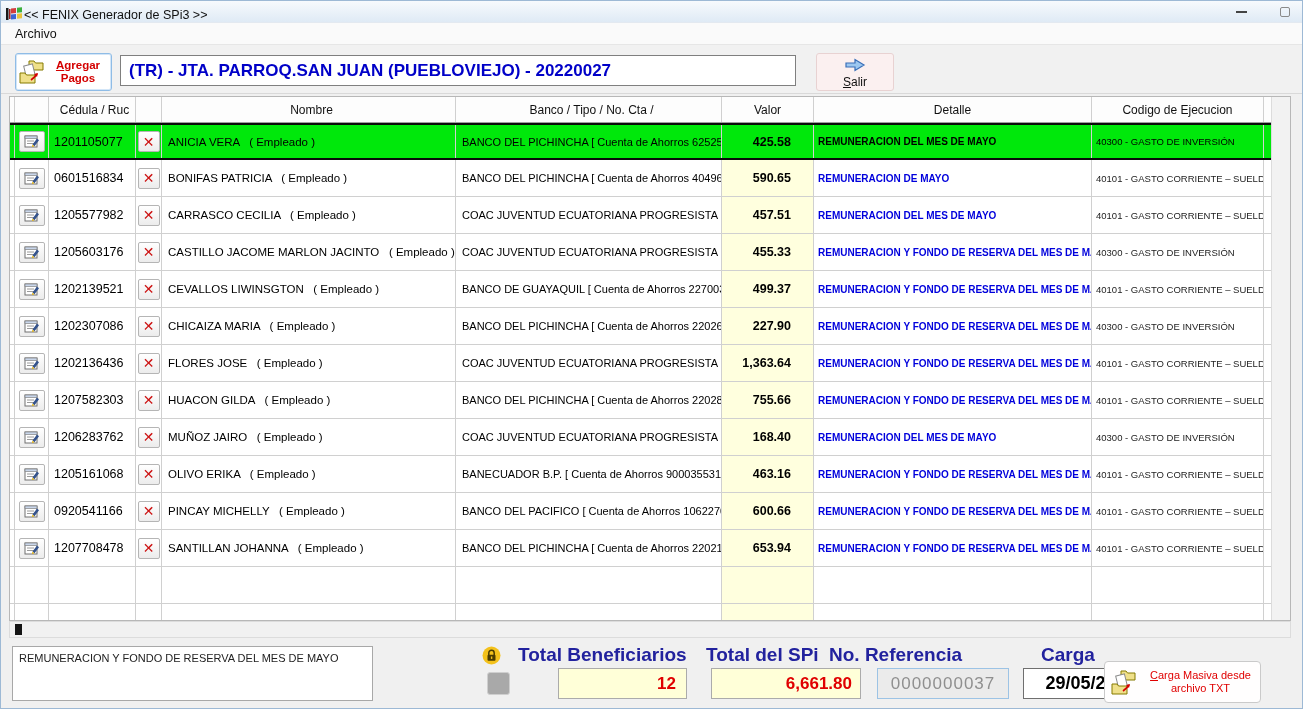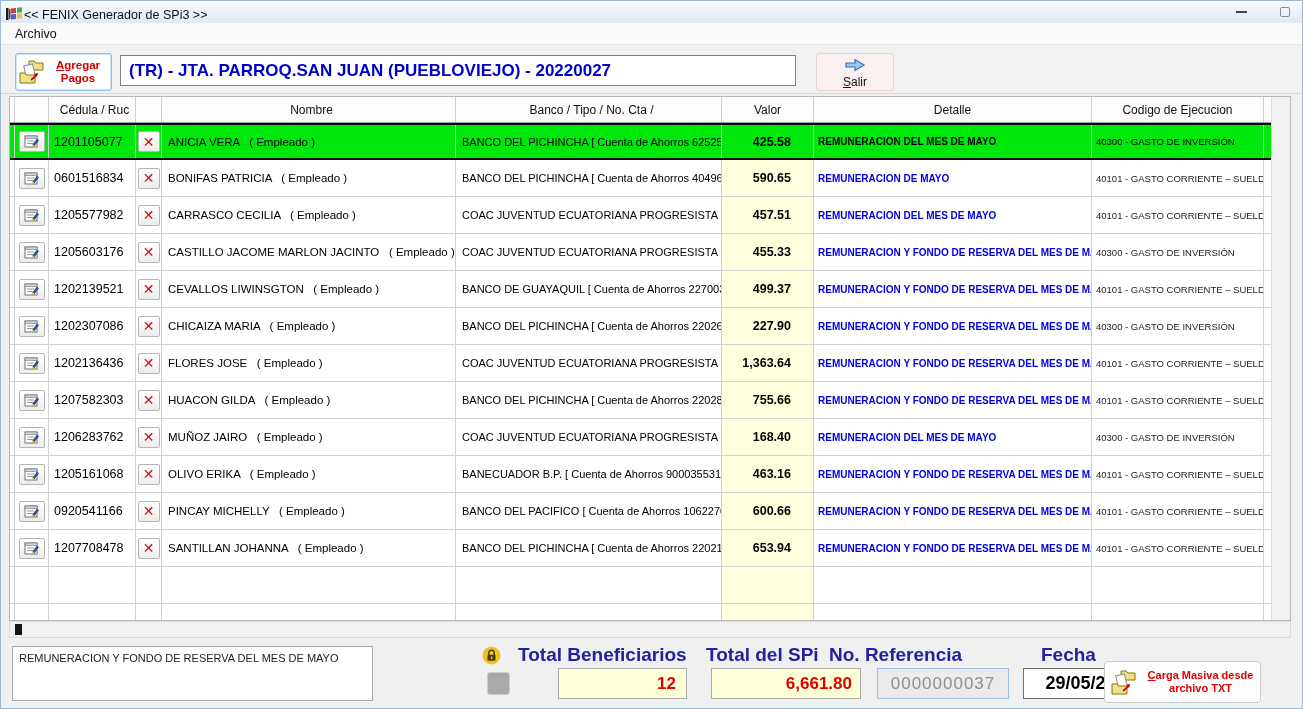--- a/index.html
+++ b/index.html
@@ -129,21 +129,21 @@
   .f-ben{ left:557px; width:129px; background:#FFFFD8; border:1px solid #ABABAB; color:#E00000; font-weight:bold; text-align:right; padding-right:10px; }
   .f-spi{ left:710px; width:150px; background:#FFFFD8; border:1px solid #ABABAB; color:#E00000; font-weight:bold; text-align:right; padding-right:8px; }
   .f-ref{ left:876px; width:132px; background:#EBEBEB; border:1px solid #9CC3E5; color:#8F8F8F; text-align:center; letter-spacing:1px; }
   .f-fec{ left:1022px; width:135px; background:#FFFFFF; border:1px solid #6F6F6F; color:#000; font-size:18px; font-weight:bold; text-align:center; }
 
   .btn-carga{
     position:absolute; left:1103px; top:660px; width:157px; height:42px;
     background:#FFFEFE; border:1px solid #CACACA; border-radius:4px;
     display:flex; align-items:center; gap:4px; padding-left:6px; cursor:pointer;
   }
-  .btn-carga .lbl{ color:#E00000; font-weight:bold; font-size:11px; line-height:1.2; text-align:center; flex:1; }
+  .btn-carga .lbl{ color:#E00000; font-weight:normal; font-size:11px; line-height:1.2; text-align:center; flex:1; }
   .btn-carga .lbl span{ display:block; }
 </style>
 </head>
 <body>
 
 <div class="window">
 
   <div class="titlebar">
     <svg class="app-icon" width="16" height="16" viewBox="0 0 16 16">
       <rect x="0" y="2" width="2.5" height="12" fill="#1a1a1a"></rect>
@@ -774,21 +774,21 @@
     <circle cx="9.5" cy="9.5" r="9" fill="#F3C11B"></circle>
     <path d="M6.8 9 v-2 a2.7 2.7 0 0 1 5.4 0 v2" fill="none" stroke="#4A3B00" stroke-width="1.5"></path>
     <rect x="5.5" y="8.8" width="8" height="6" rx="1" fill="#4A3B00"></rect>
     <rect x="8.9" y="10.5" width="1.4" height="2.4" fill="#F3C11B"></rect>
   </svg>
   <button class="gray-btn"></button>
 
   <span class="f-label lbl-ben">Total Beneficiarios</span>
   <span class="f-label lbl-spi">Total del SPi</span>
   <span class="f-label lbl-ref">No. Referencia</span>
-  <span class="f-label lbl-fec">Fecha</span>
+  <span class="f-label lbl-fec">Carga</span>
 
   <div class="f-field f-ben">12</div>
   <div class="f-field f-spi">6,661.80</div>
   <div class="f-field f-ref">0000000037</div>
   <div class="f-field f-fec">29/05/2025</div>
 
   <button class="btn-carga">
     <svg width="26" height="30" viewBox="0 0 26 30">
       <path d="M10 4 h5 l1.5 2 H24 v7 H10 z" fill="#EFE08A" stroke="#857A00" stroke-width="1"></path>
       <rect x="6" y="8" width="9" height="13" fill="#FFFFFF" stroke="#8A8A8A" stroke-width="1" transform="rotate(-14 10 14)"></rect>

